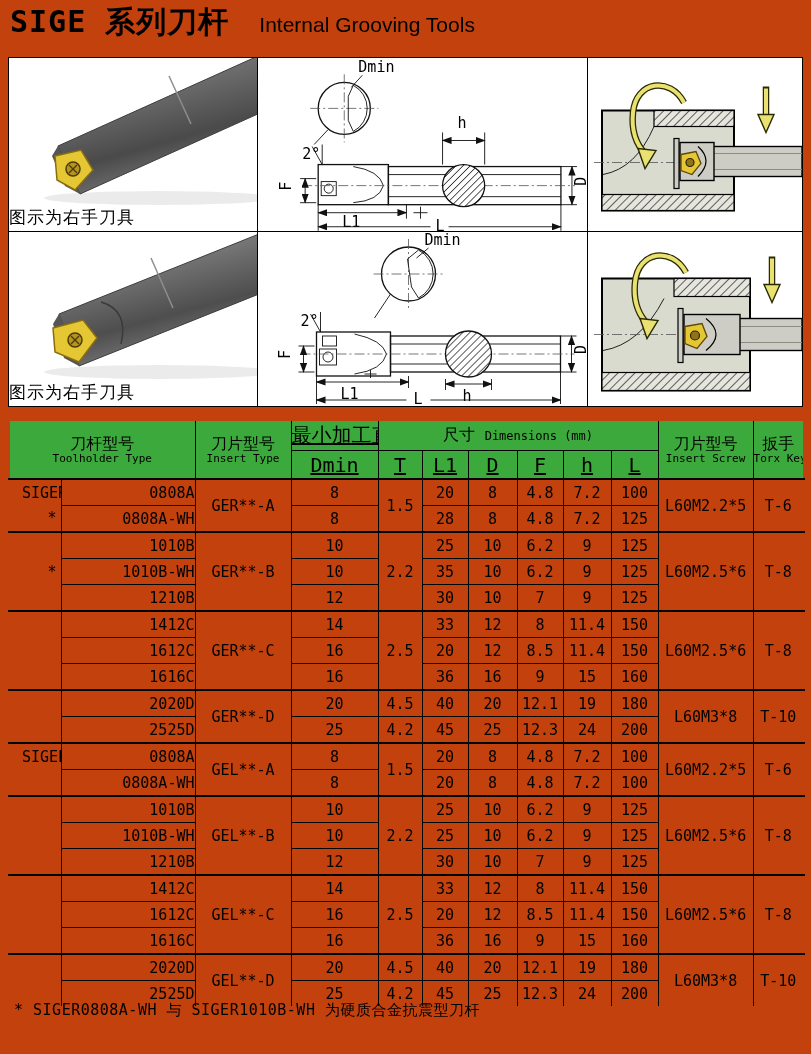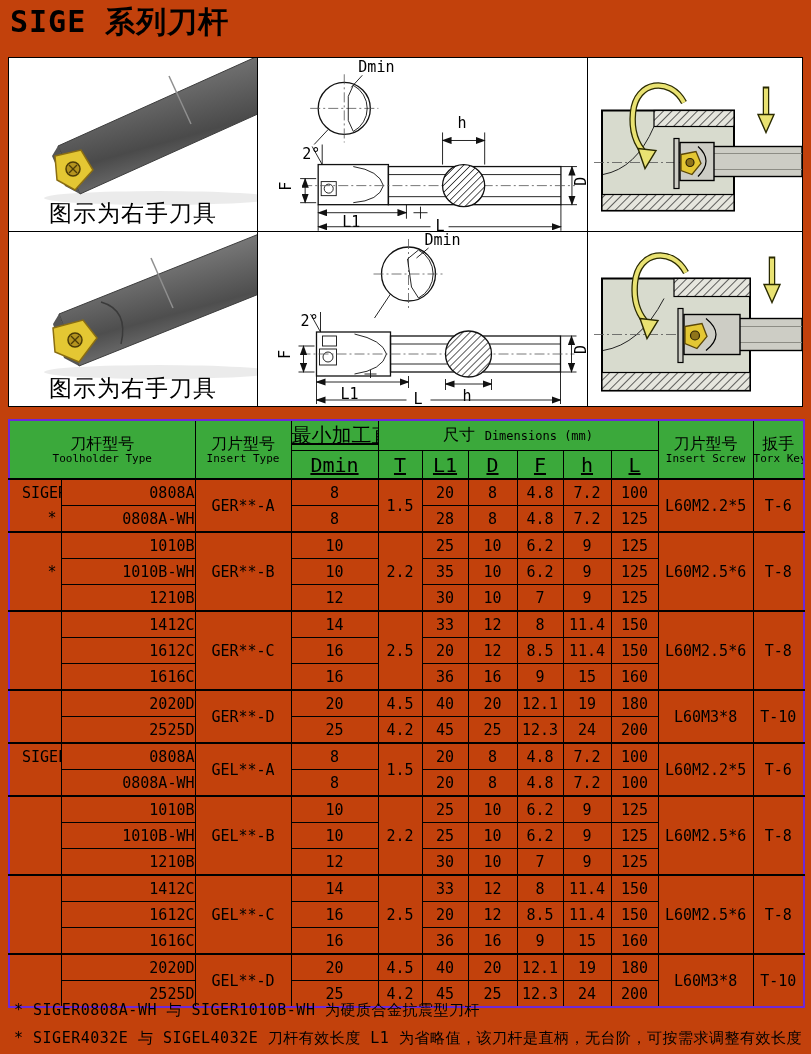--- a/index.html
+++ b/index.html
@@ -14,31 +14,31 @@
             font-family:"Liberation Sans","DejaVu Sans",sans-serif;}
 
   
   .figgrid{position:absolute;left:8px;top:57px;width:793px;height:348px;
            border:1px solid #000;display:grid;
            grid-template-columns:249px 330px 214px;grid-template-rows:174px 174px;}
   .fcell{border-right:1px solid #000;border-bottom:1px solid #000;position:relative;
          background:#fff;overflow:hidden;}
   .fcell.lastcol{border-right:none;}
   .fcell.lastrow{border-bottom:none;}
-  .caption{position:absolute;left:0;right:0;bottom:2px;text-align:center;
-           font-size:23px;letter-spacing:1px;}
+  .caption{position:absolute;left:0;right:0;bottom:2px;
+           font-size:17px;letter-spacing:1px;}
   svg text{font-family:"DejaVu Sans Mono","Liberation Mono",monospace;font-size:15px;fill:#000;}
   .ln{fill:none;stroke:#111;stroke-width:1.3px;}
   .lnt{fill:none;stroke:#111;stroke-width:0.9px;}
   .cl{fill:none;stroke:#555;stroke-width:0.8px;stroke-dasharray:10 3 2 3;}
   .dim{fill:none;stroke:#111;stroke-width:0.9px;}
 
   
   table.spec{position:absolute;left:8px;top:419px;width:795px;border-collapse:collapse;
-             table-layout:fixed;border:2px solid #6d28d9;}
+             table-layout:fixed;border:2px solid #c2410c;}
   .spec th,.spec td{border:1px solid #000;padding:0;overflow:hidden;white-space:nowrap;}
   .spec thead th{background:var(--green,#3BA93B);font-weight:normal;text-align:center;
                  vertical-align:middle;}
   .spec thead tr.h1 th{height:29px;}
   .spec thead tr.h2 th{height:27px;}
   .hcn{display:block;font-size:16px;line-height:18px;}
   .hen{display:block;font-size:11px;line-height:12px;
        font-family:"DejaVu Sans Mono","Liberation Mono",monospace;}
   .hcn-inline{font-size:16px;}
   .hen-inline{font-size:12px;}
@@ -53,20 +53,21 @@
   .footnotes{position:absolute;left:10px;top:1001px;width:795px;}
   .footnotes p{margin:0 0 9px 4px;font-size:15px;line-height:19px;letter-spacing:.5px;}
 </style>
 </head>
 <body>
 
 <div class="page">
 
   <div class="titlebar">
     <span class="title-cn">SIGE 系列刀杆</span>
+    <span class="title-en">Internal Grooving Tools</span>
   </div>
 
   <div class="figgrid">
 
     <div class="fcell">
       <svg width="249" height="151" viewBox="0 0 249 151">
         <defs>
           <linearGradient id="p1g" x1="0" y1="0" x2="0.45" y2="1">
             <stop offset="0" stop-color="#9d9d9d"></stop>
               <stop offset="0.35" stop-color="#6f6f6f"></stop>
@@ -599,15 +600,14 @@
           <td class="num">25</td>
           <td class="num">12.3</td>
           <td class="num">24</td>
           <td class="num">200</td>
         </tr>
       </tbody>
   </table>
 
   <div class="footnotes">
     <p>* SIGER0808A-WH 与 SIGER1010B-WH 为硬质合金抗震型刀杆</p>
-    <p>* SIGER4032E 与 SIGEL4032E 刀杆有效长度 L1 为省略值，该刀杆是直柄，无台阶，可按需求调整有效长度</p>
   </div>
 </div>
 
 </body></html>

